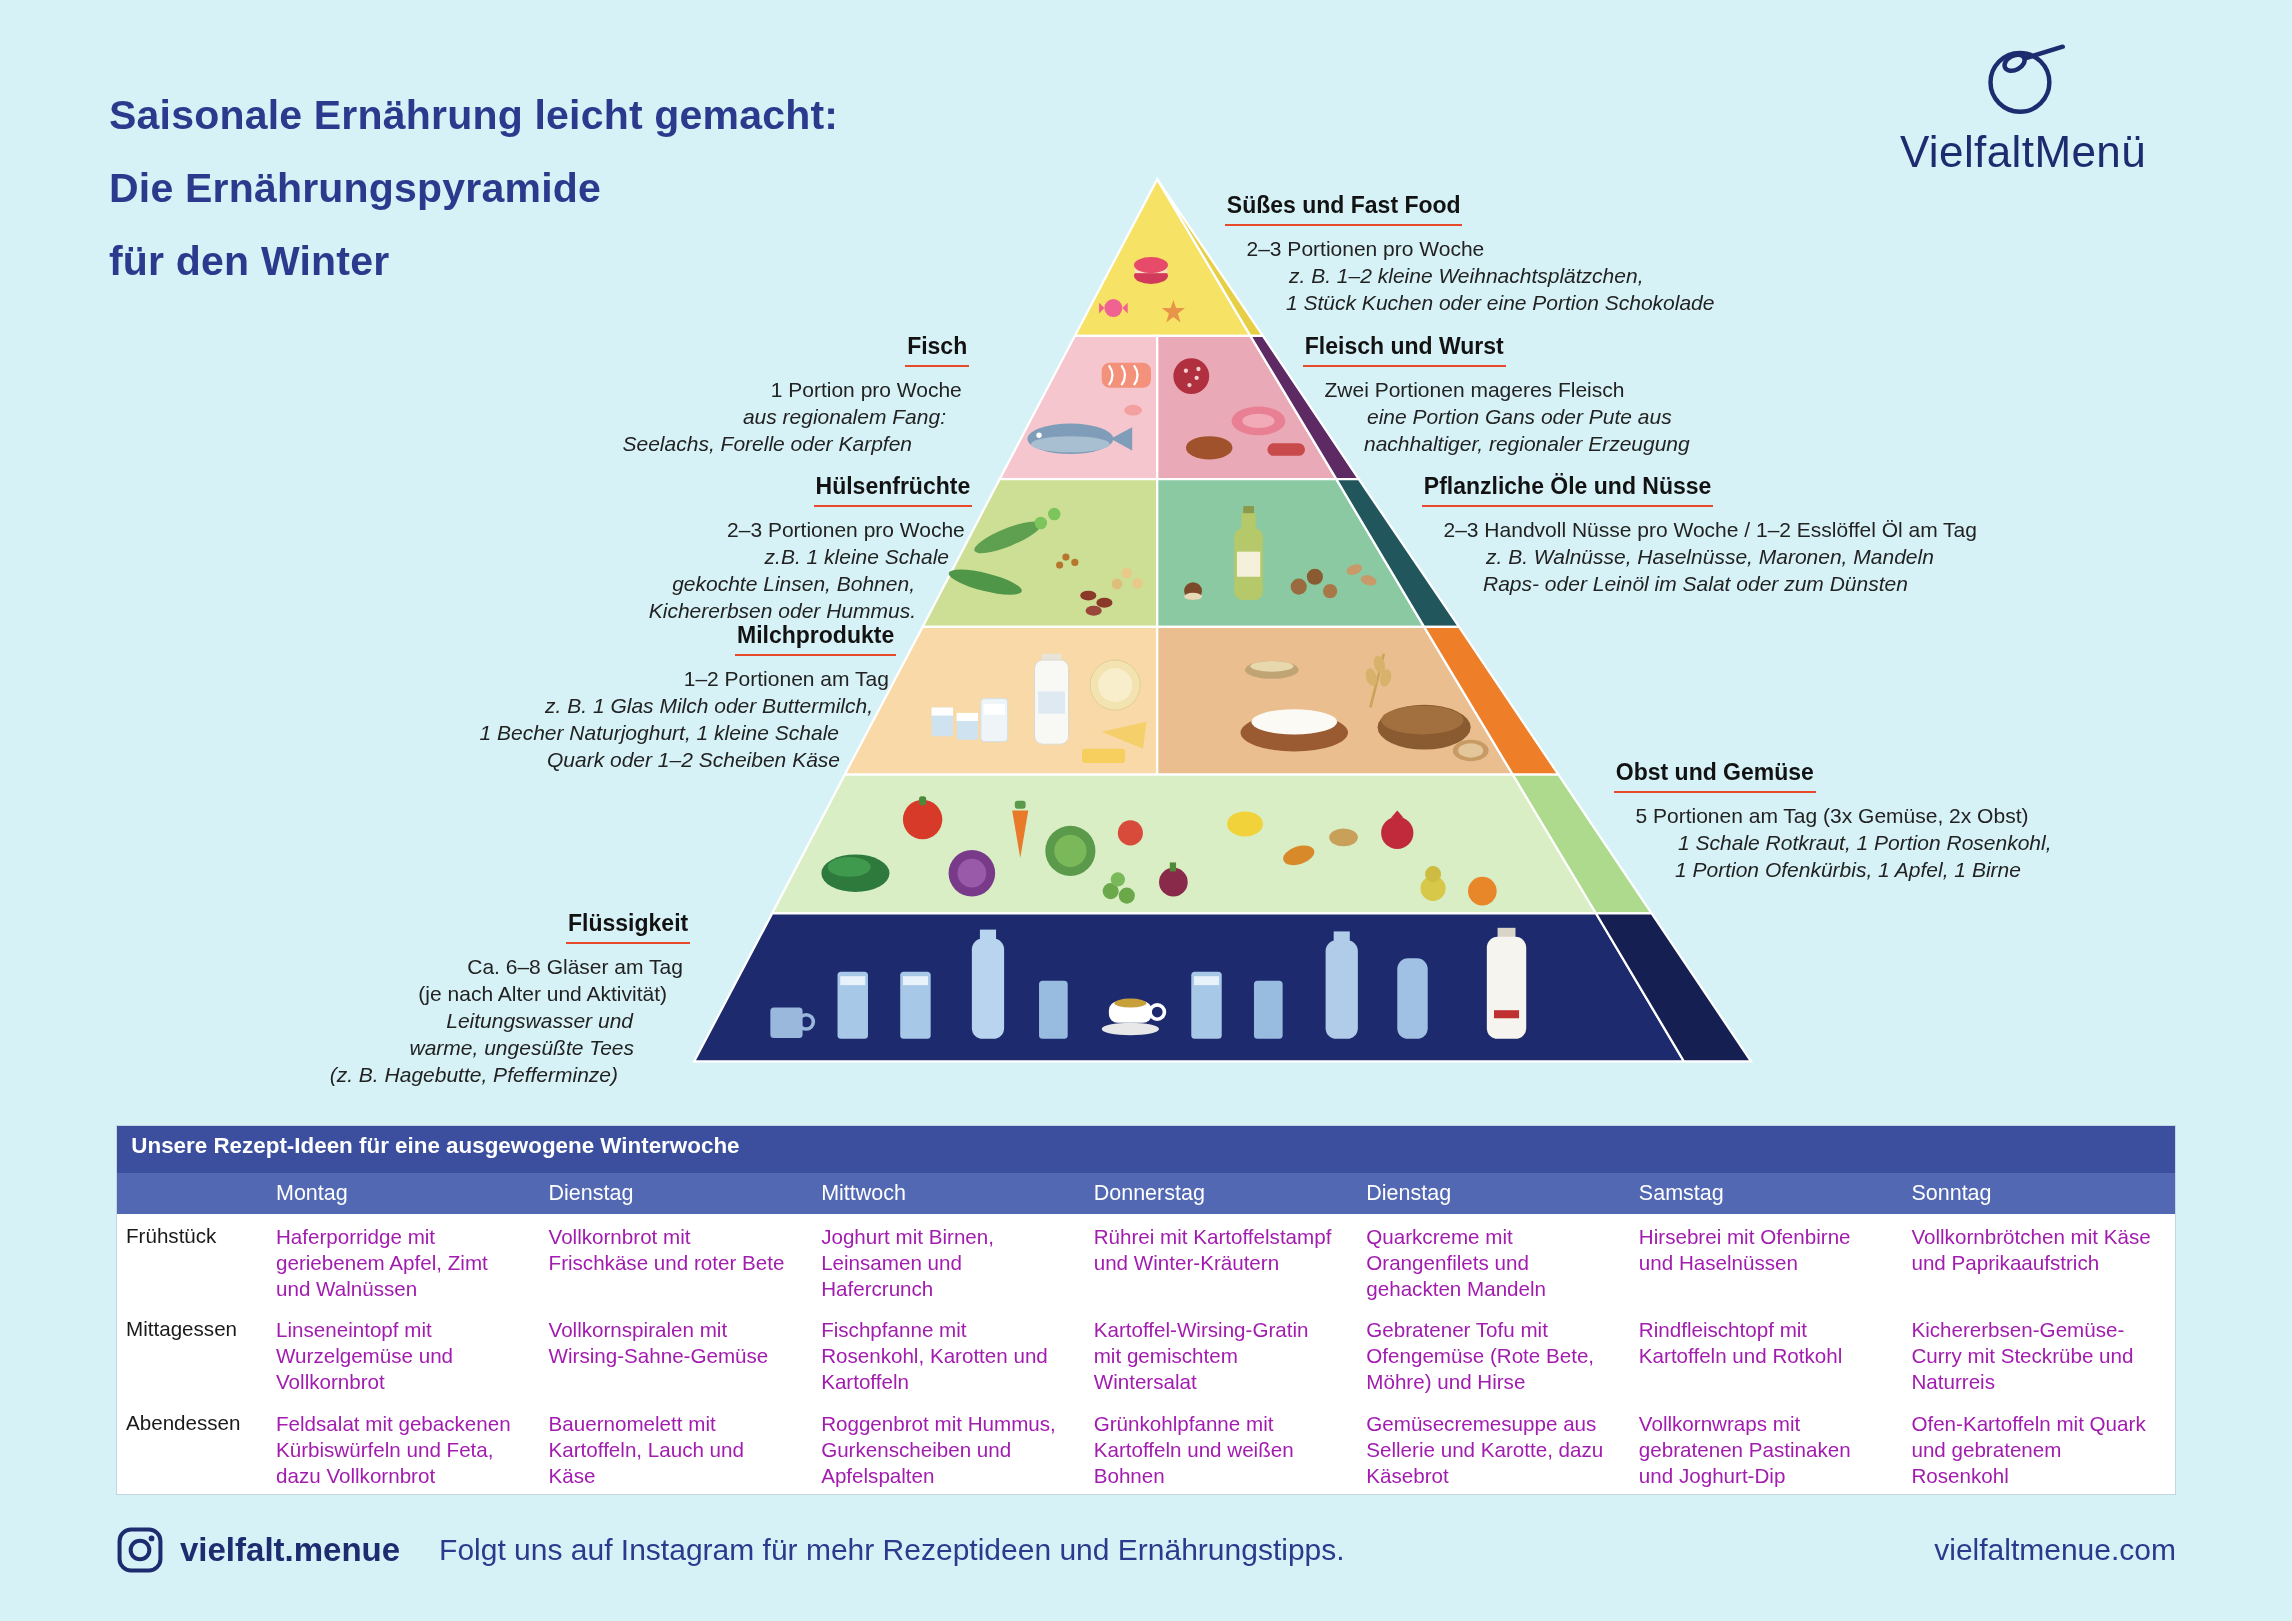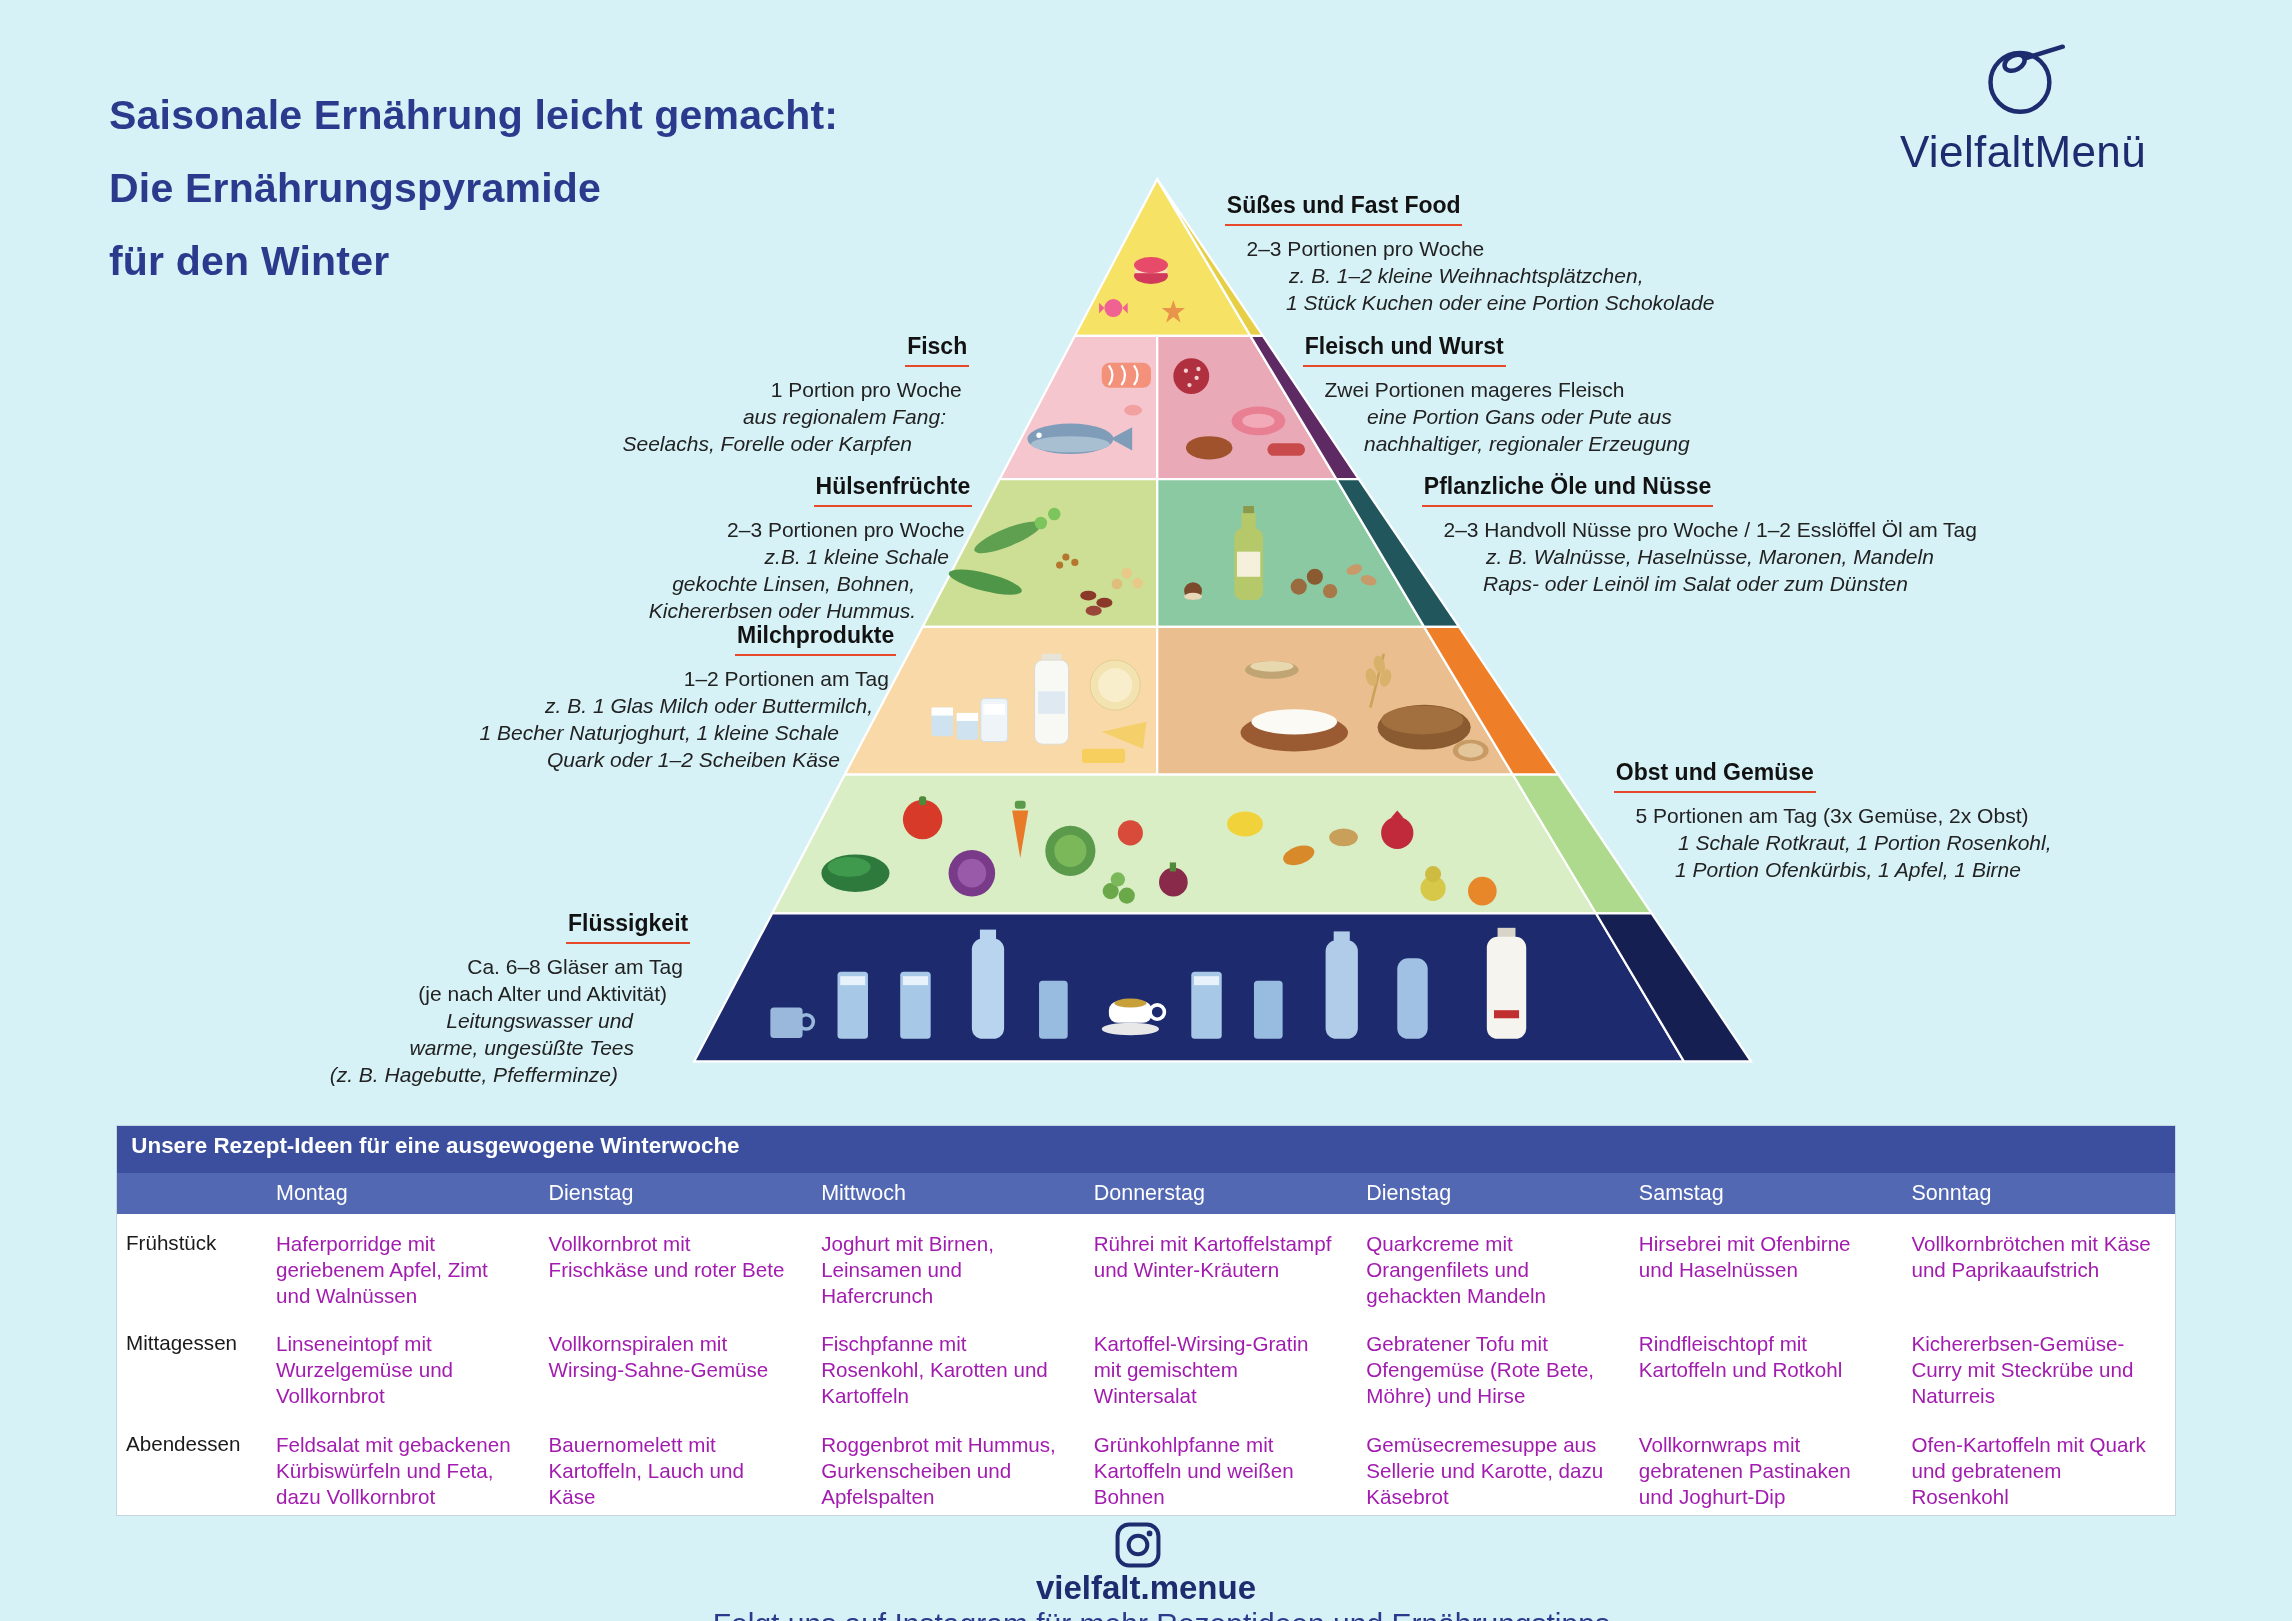--- a/index.html
+++ b/index.html
@@ -61,30 +61,30 @@
   }
   .tbl-days{
     display:grid;grid-template-columns:150px repeat(7,1fr);
     background:var(--tbl-mid);color:#fff;height:41px;align-items:center;
     font-size:21.5px;
   }
   .tbl-days > div{padding-left:9px;}
   .tbl-row{
     display:grid;grid-template-columns:150px repeat(7,1fr);
     min-height:93px;align-items:start;background:#fff;
-    padding-top:17px;padding-bottom:5.4px;
+    padding-top:10px;padding-bottom:5.4px;
   }
   .tbl-row > div{padding-left:9px;padding-right:19.7px;}
   .row-label{font-size:20.6px;color:#1a1a1a;}
   .cell{font-size:20.6px;line-height:26px;color:#a21caf;}
 
   
   .footer{
     position:absolute;left:116px;top:1521px;width:2060px;height:57px;
-    display:flex;align-items:center;flex-direction:column;
+    display:flex;align-items:center;
   }
   .ig-icon{flex:0 0 auto;margin-right:16px;}
   .ig-handle{font-size:33px;font-weight:700;color:var(--navy);}
   .footer-cta{font-size:30px;color:var(--blue);margin-left:39px;}
   .footer-site{font-size:30px;color:var(--blue);margin-left:auto;}
 </style>
 </head>
 <body>
 
 <div class="stage">

